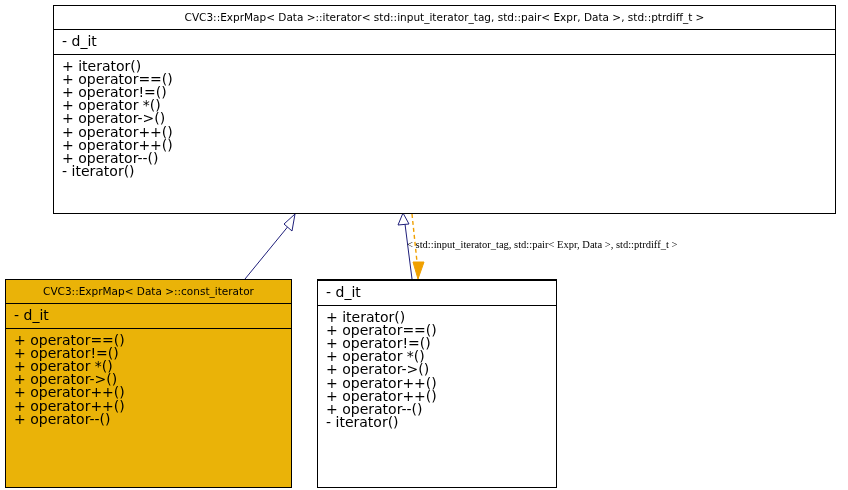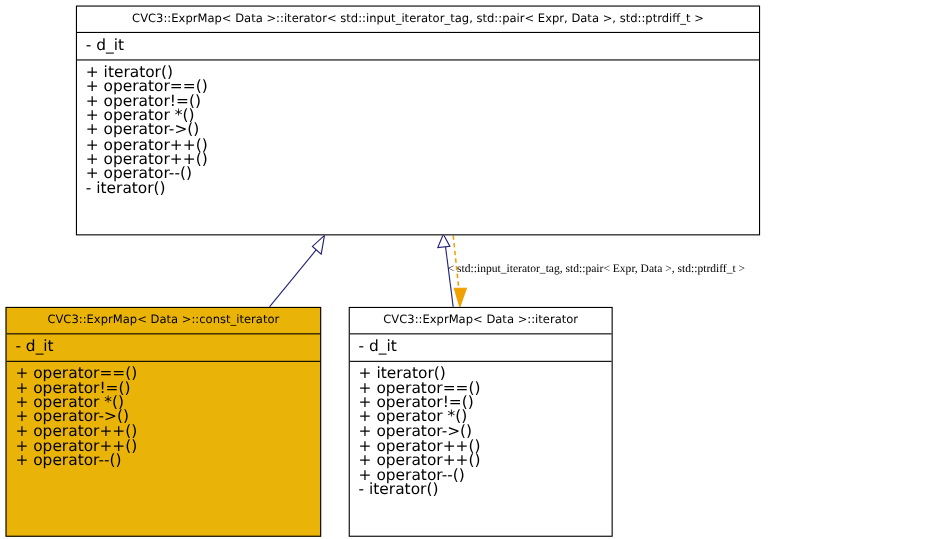--- a/index.html
+++ b/index.html
@@ -86,21 +86,21 @@
       <line x1="412" y1="279" x2="405" y2="224" stroke="#1f1f7a" stroke-width="1"></line>
       <polygon points="403,213 398,225 409,224" fill="#ffffff" stroke="#1f1f7a" stroke-width="1"></polygon>
     </g>
 
     <g>
       <line x1="412" y1="214" x2="417" y2="262" stroke="#f0a000" stroke-width="1.4" stroke-dasharray="4,3"></line>
       <polygon points="413,262 424,262 418,279" fill="#f0a000" stroke="#f0a000" stroke-width="1"></polygon>
     </g>
   </svg>
 
-  <div class="uml-class" id="cls-base" style="left:53px; top:5px; width:622px; height:209px;margin-left:16px;">
+  <div class="uml-class" id="cls-base" style="left:53px; top:5px; width:783px; height:209px;">
     <div class="uml-title">CVC3::ExprMap&lt; Data &gt;::iterator&lt; std::input_iterator_tag, std::pair&lt; Expr, Data &gt;, std::ptrdiff_t &gt;</div>
     <div class="uml-sep"></div>
     <div class="uml-attrs">
       <div class="uml-member">- d_it</div>
     </div>
     <div class="uml-sep"></div>
     <div class="uml-ops">
       <div class="uml-member">+ iterator()</div>
       <div class="uml-member">+ operator==()</div>
       <div class="uml-member">+ operator!=()</div>
@@ -125,21 +125,20 @@
       <div class="uml-member">+ operator!=()</div>
       <div class="uml-member">+ operator *()</div>
       <div class="uml-member">+ operator-&gt;()</div>
       <div class="uml-member">+ operator++()</div>
       <div class="uml-member">+ operator++()</div>
       <div class="uml-member">+ operator--()</div>
     </div>
   </div>
 
   <div class="uml-class" id="cls-iterator" style="left:317px; top:279px; width:240px; height:209px;">
-    <div class="uml-title">CVC3::ExprMap&lt; Data &gt;::iterator</div>
     <div class="uml-sep"></div>
     <div class="uml-attrs">
       <div class="uml-member">- d_it</div>
     </div>
     <div class="uml-sep"></div>
     <div class="uml-ops">
       <div class="uml-member">+ iterator()</div>
       <div class="uml-member">+ operator==()</div>
       <div class="uml-member">+ operator!=()</div>
       <div class="uml-member">+ operator *()</div>

